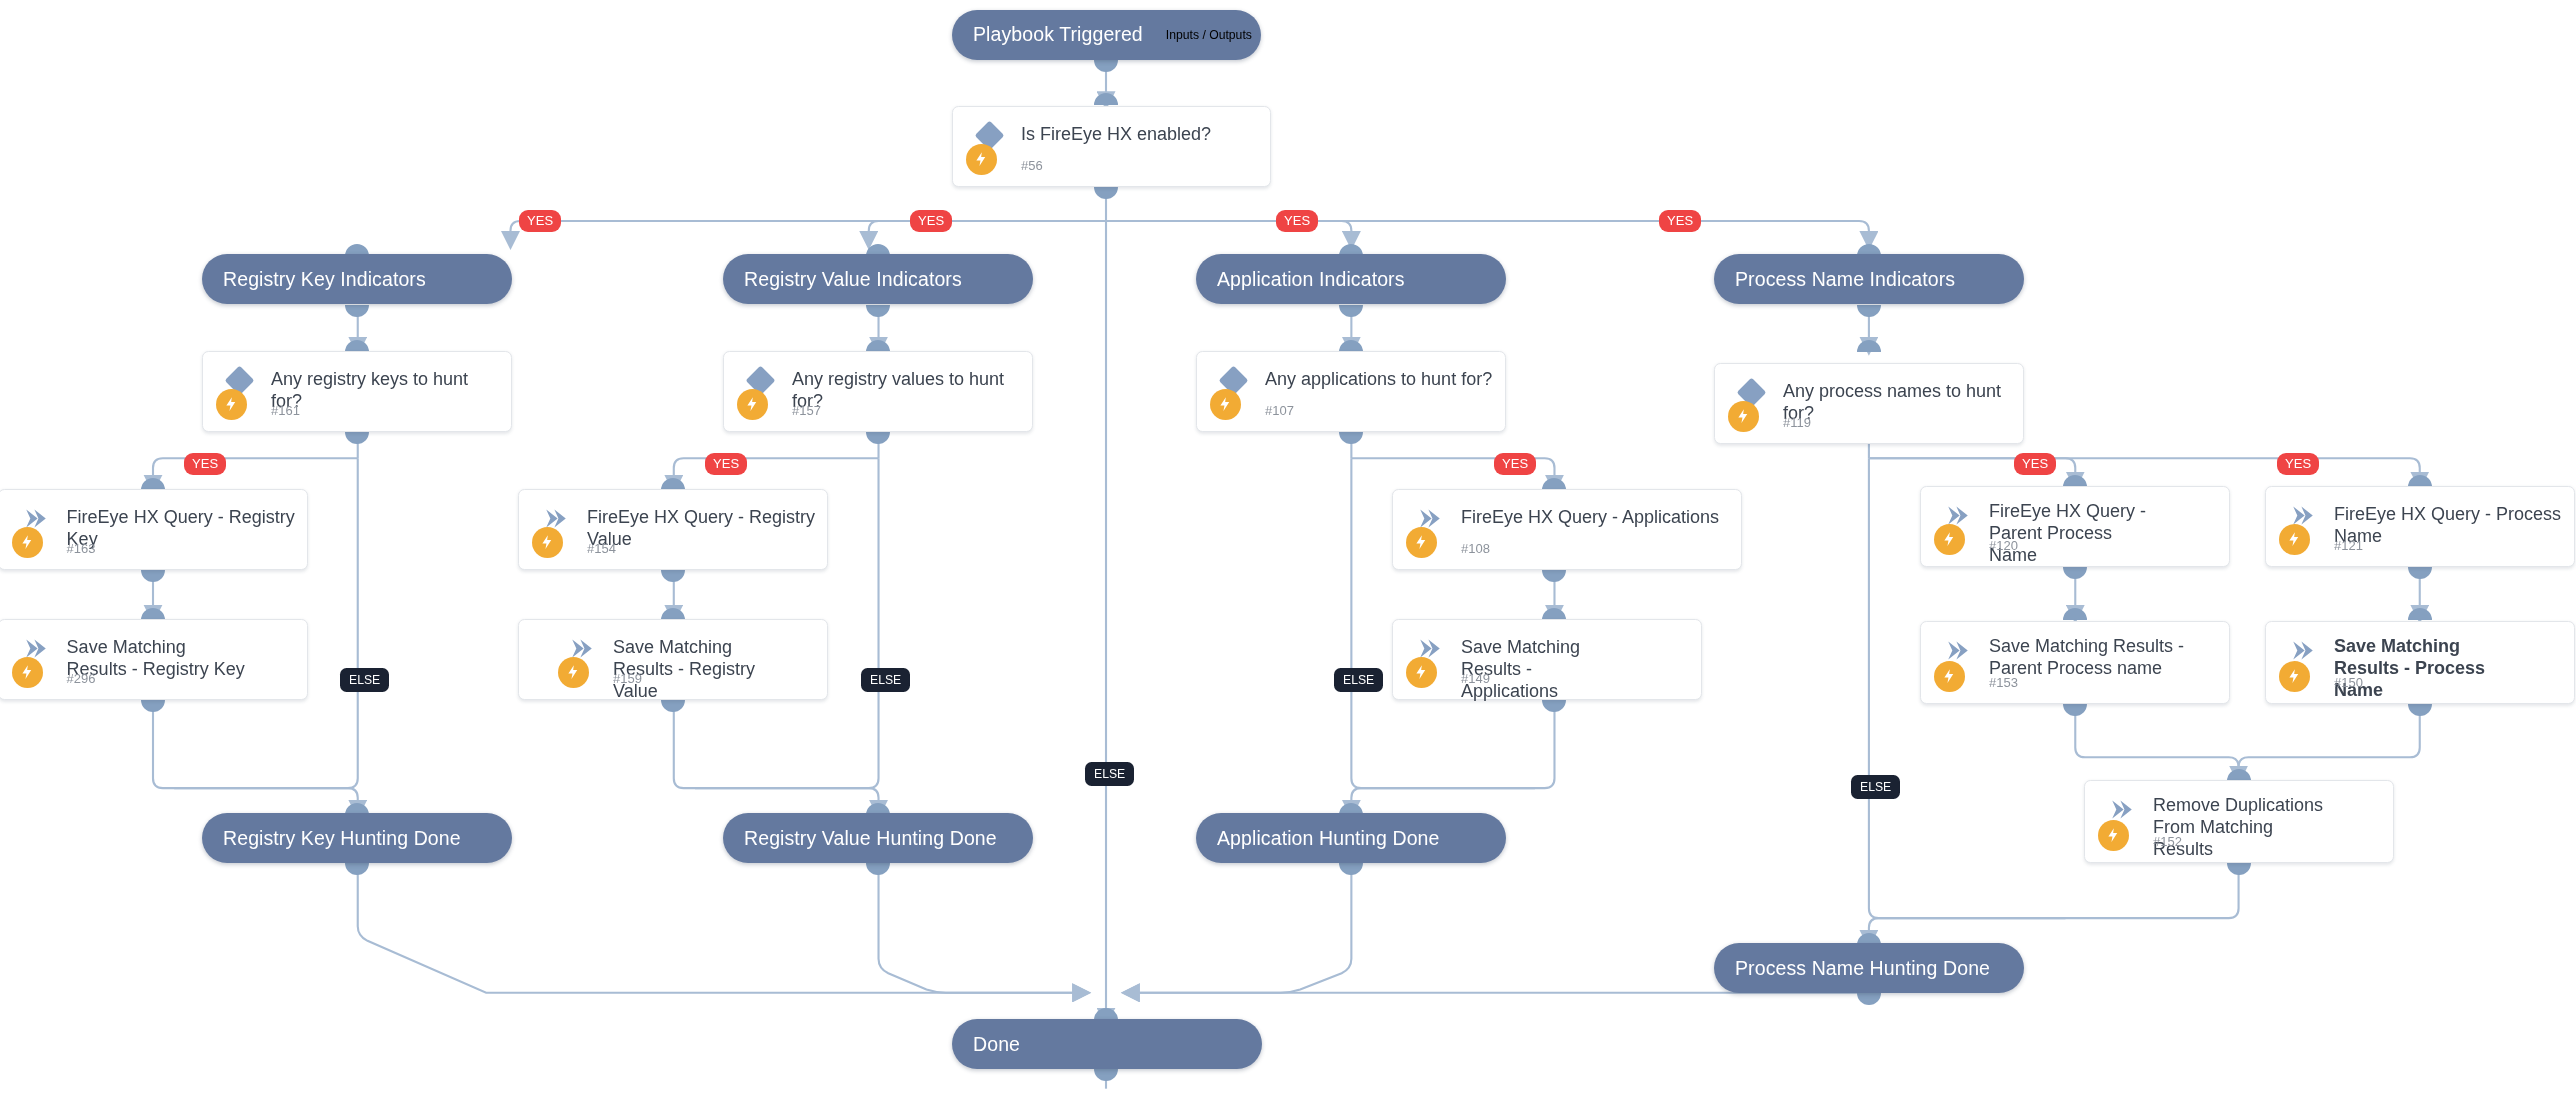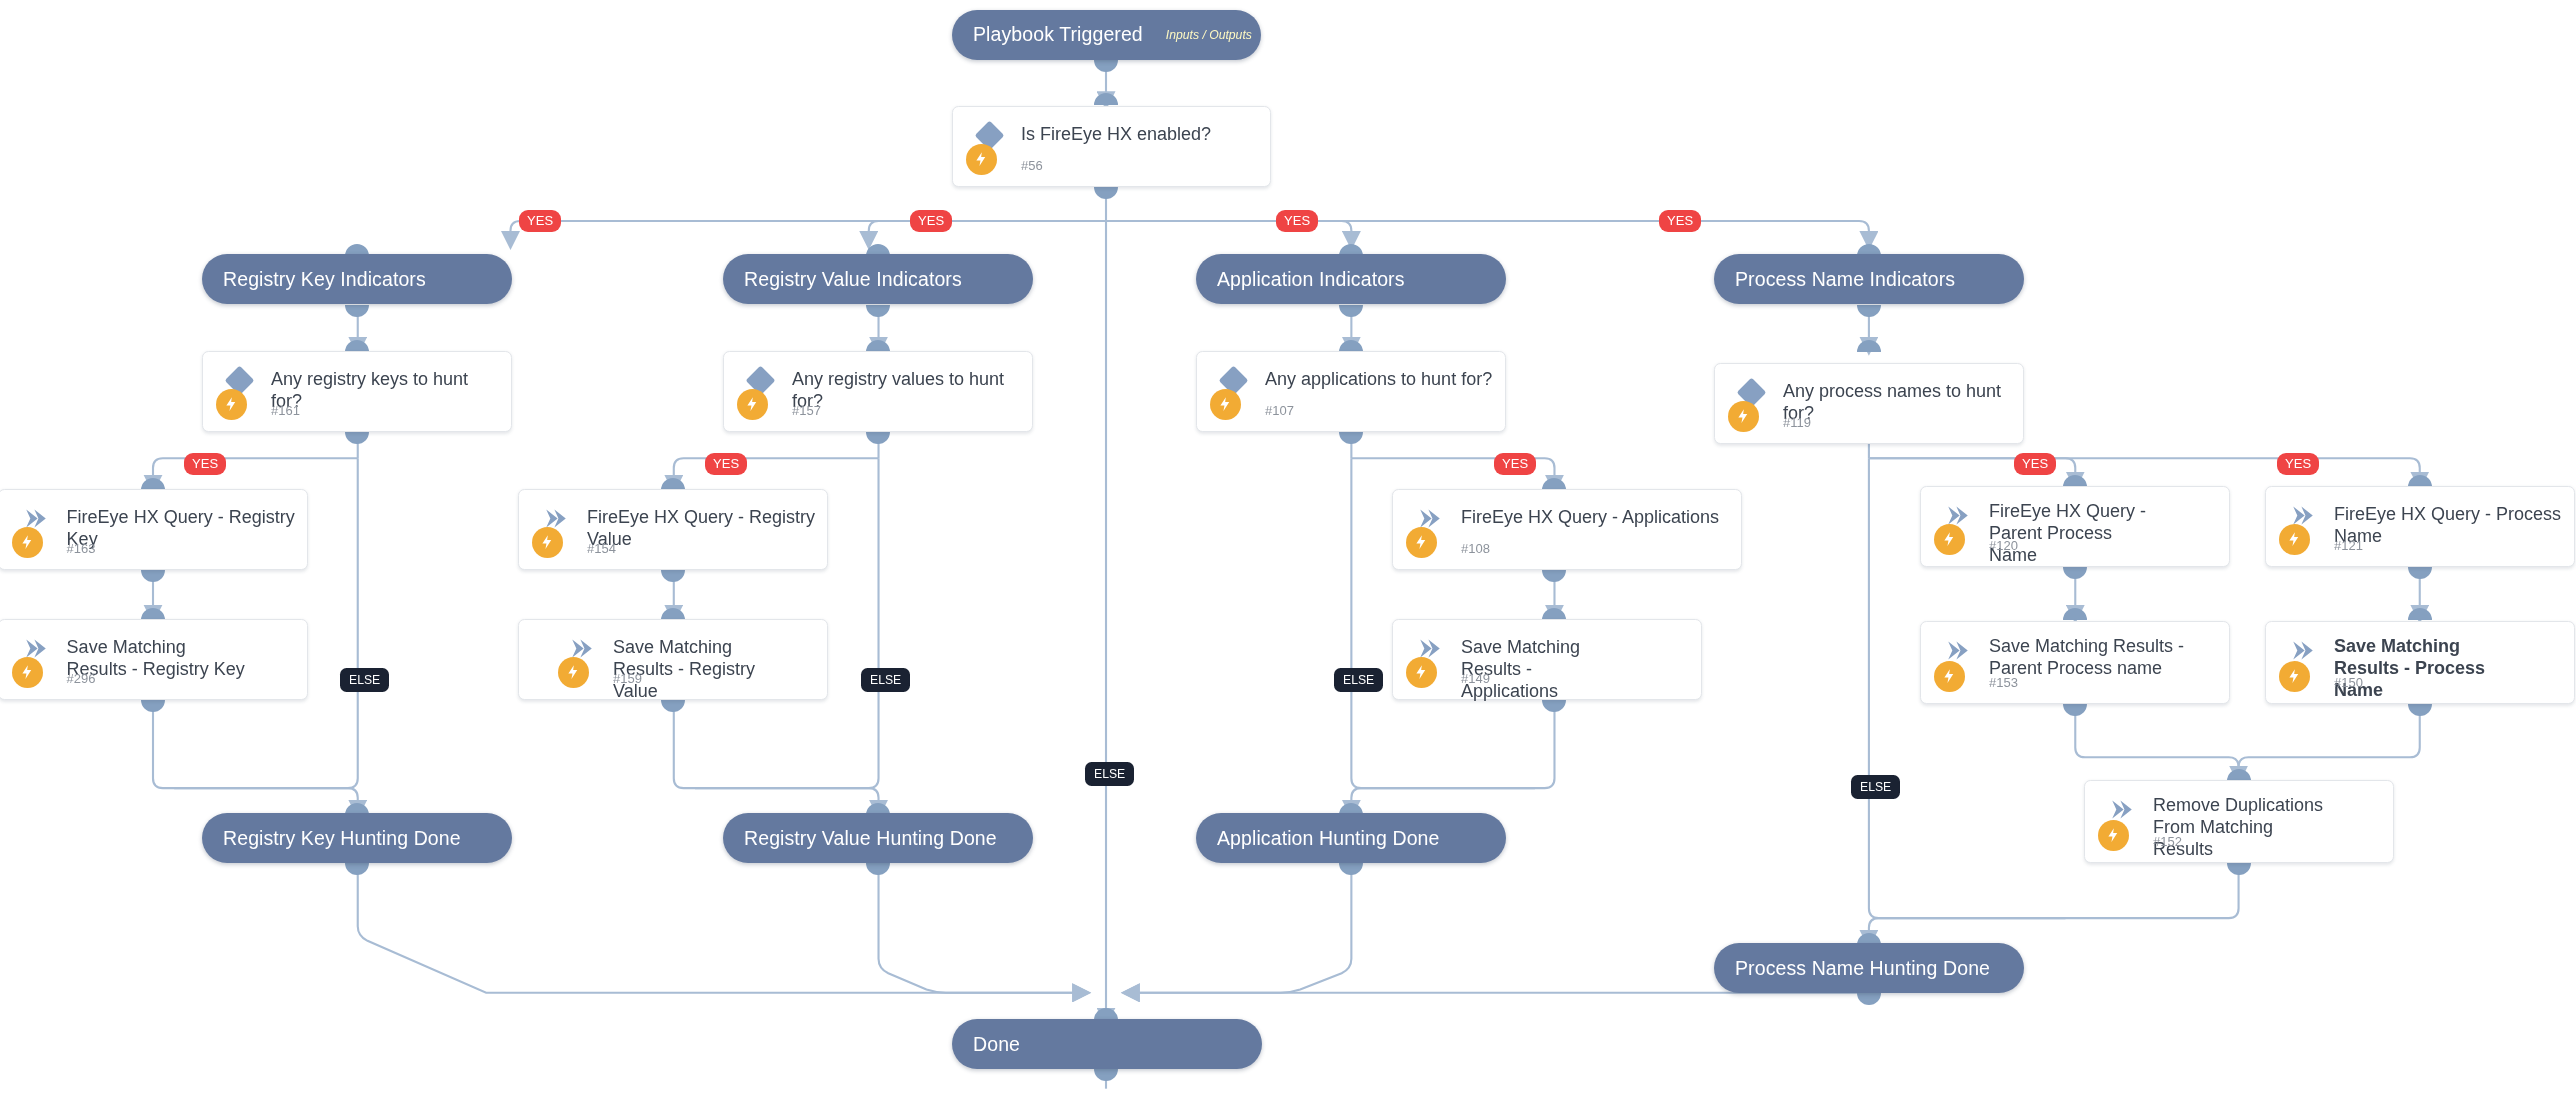--- a/index.html
+++ b/index.html
@@ -24,26 +24,25 @@
     padding: 0 21px;
     z-index: 5;
   }
   .pill .pill-label {
     color: #ffffff;
     font-size: 19.5px;
     letter-spacing: 0.1px;
     white-space: nowrap;
   }
   .pill .pill-sub {
-    color: #fef9c3;
+    color: #000000;
     font-size: 12.2px;
     margin-left: auto;
     padding-left: 23px;
     white-space: nowrap;
-    font-style: italic;
   }
 
   
   .card {
     position: absolute;
     background: #ffffff;
     border: 0.8px solid #e3e6ea;
     border-radius: 6.5px;
     box-shadow: 0 1.6px 3.3px rgba(40,55,80,0.12);
     z-index: 6;

